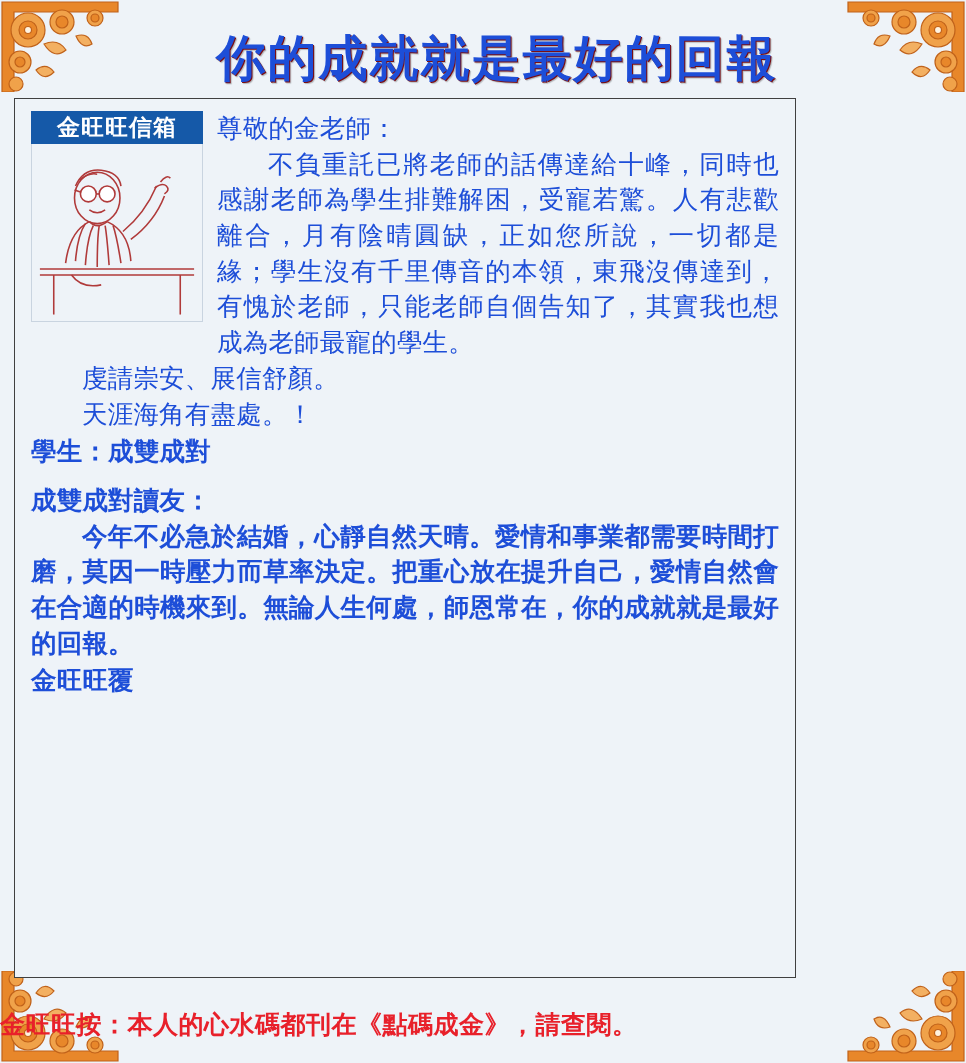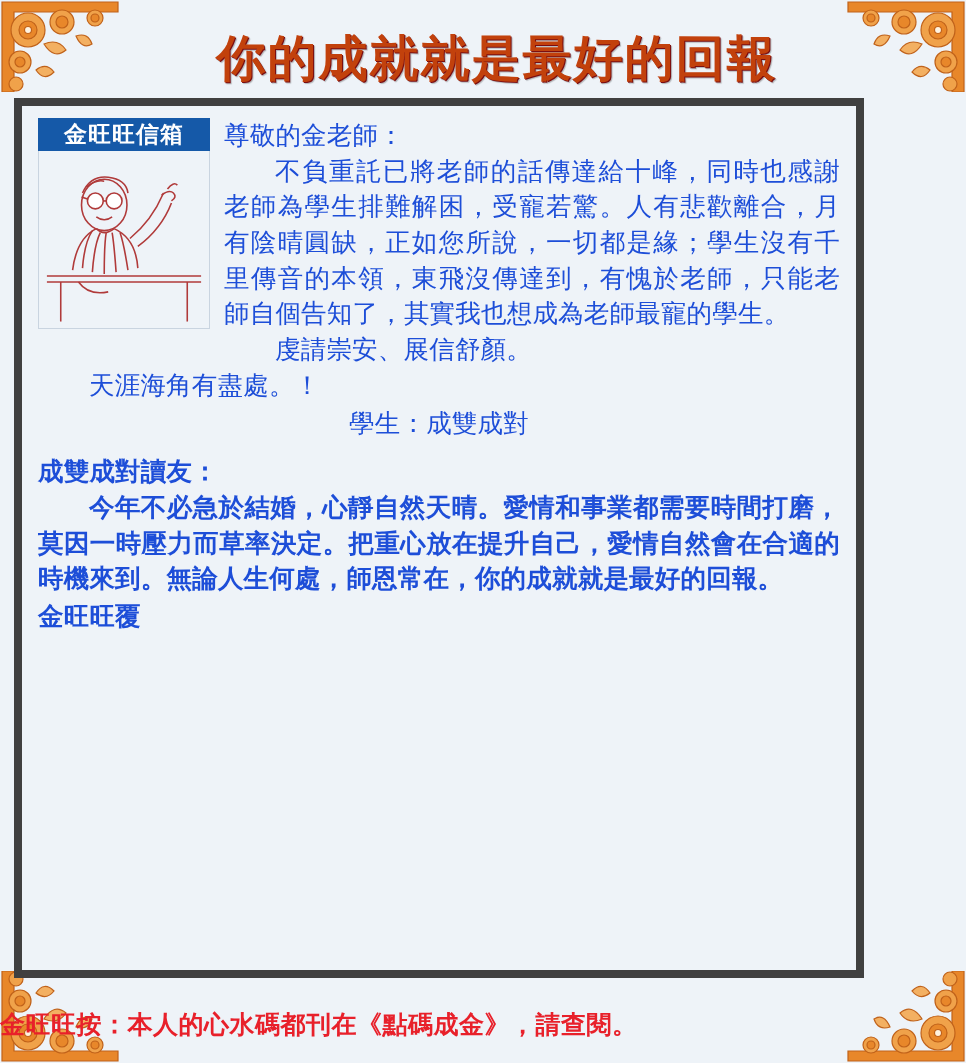--- a/index.html
+++ b/index.html
@@ -27,31 +27,31 @@
   .corner.bl { bottom: 0; left: 0; transform: scaleY(-1); }
   .corner.br { bottom: 0; right: 0; transform: scale(-1,-1); }
 
   .title {
     position: absolute;
     top: 26px; left: 0; right: 0;
     text-align: center;
     font-size: 49px;
     font-weight: bold;
     letter-spacing: 2px;
-    color: #c2410c;
+    color: #1d4ed8;
     text-shadow: 1px 1px 0 #7a0d12, 2px 2px 1px rgba(0,0,0,0.25);
     font-family: "DejaVu Serif", "Liberation Serif", serif;
     margin-left: 28px;
   }
 
   .frame {
     position: absolute;
     left: 14px; top: 98px;
-    width: 850px; height: 880px;
-    border: 8px solid #404040;
+    width: 782px; height: 880px;
+    border: 1px solid #404040;
     background: #eef3f8;
     padding: 12px 16px 16px 16px;
   }
 
   .avatar-box {
     float: left;
     width: 172px;
     margin: 0 14px 6px 0;
   }
   .avatar-label {
@@ -76,22 +76,22 @@
   .body-text {
     font-size: 25.5px;
     line-height: 1.40;
     color: #1d4ed8;
     text-align: justify;
     letter-spacing: 0.2px;
   }
   .p-indent { text-indent: 2em; }
   .p-none { text-indent: 0; }
   .p-sign {
-    text-align: center;
-    font-weight: normal;
+    text-align: left;
+    font-weight: bold;
     margin-top: 2px;
   }
   p { margin: 0; }
 
   .reply {
     margin-top: 13px;
     font-weight: bold;
   }
   .reply-sign {
     text-align: left;

